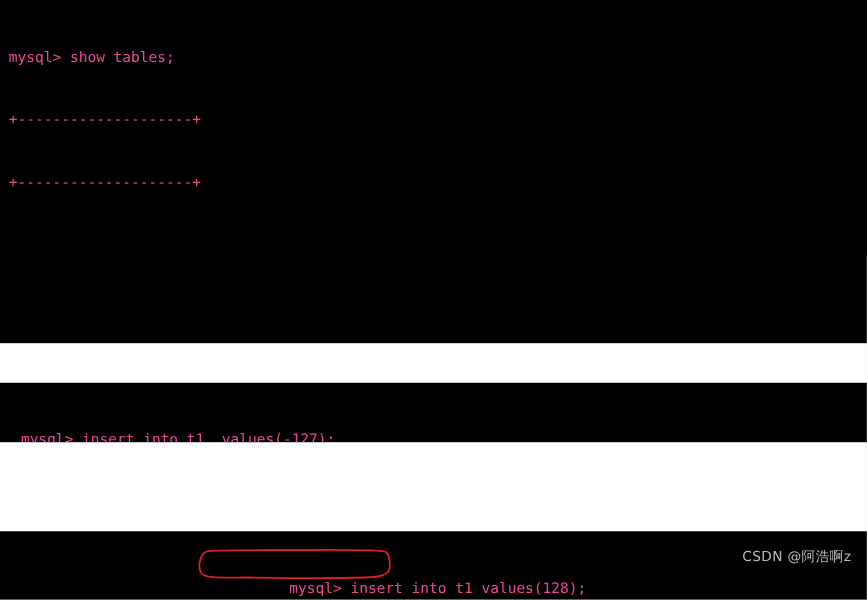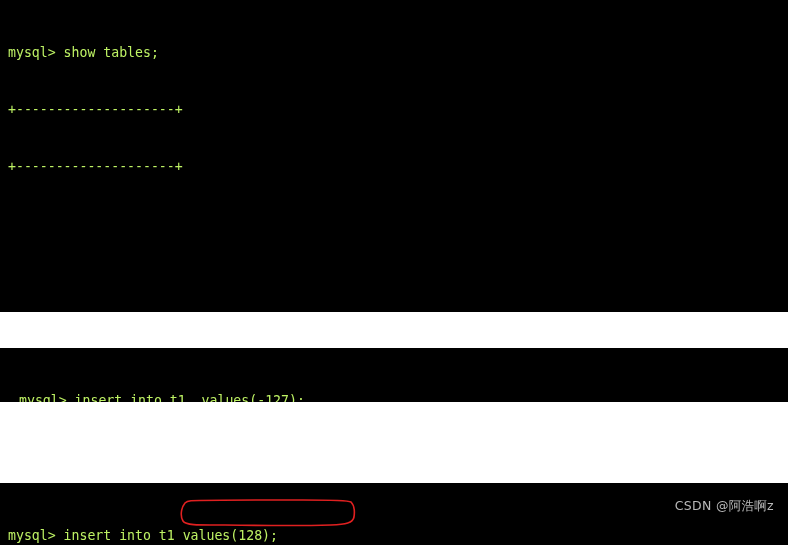--- a/index.html
+++ b/index.html
@@ -12,21 +12,21 @@
     height: 545px;
     position: relative;
     overflow: hidden;
     font-family: "DejaVu Sans Mono", "Liberation Mono", monospace;
   }
   .terminal-block {
     position: absolute;
     left: 0;
     width: 788px;
     background: #000000;
-    color: #bef264;
+    color: #ec4899;
     font-family: "DejaVu Sans Mono", "Liberation Mono", monospace;
     font-size: 13.2px;
     line-height: 19px;
     letter-spacing: 0px;
     white-space: pre;
     box-sizing: border-box;
     padding: 5px 0 5px 8px;
     overflow: hidden;
   }
   .term-line {
@@ -38,20 +38,21 @@
     height: 312px;
   }
   #block-insert-ok {
     top: 348px;
     height: 54px;
     padding-left: 19px;
   }
   #block-insert-error {
     top: 483px;
     height: 62px;
+    text-align: center;
   }
   .annotation-oval {
     position: absolute;
     left: 179px;
     top: 499px;
     width: 177px;
     height: 28px;
     pointer-events: none;
   }
   .watermark {

